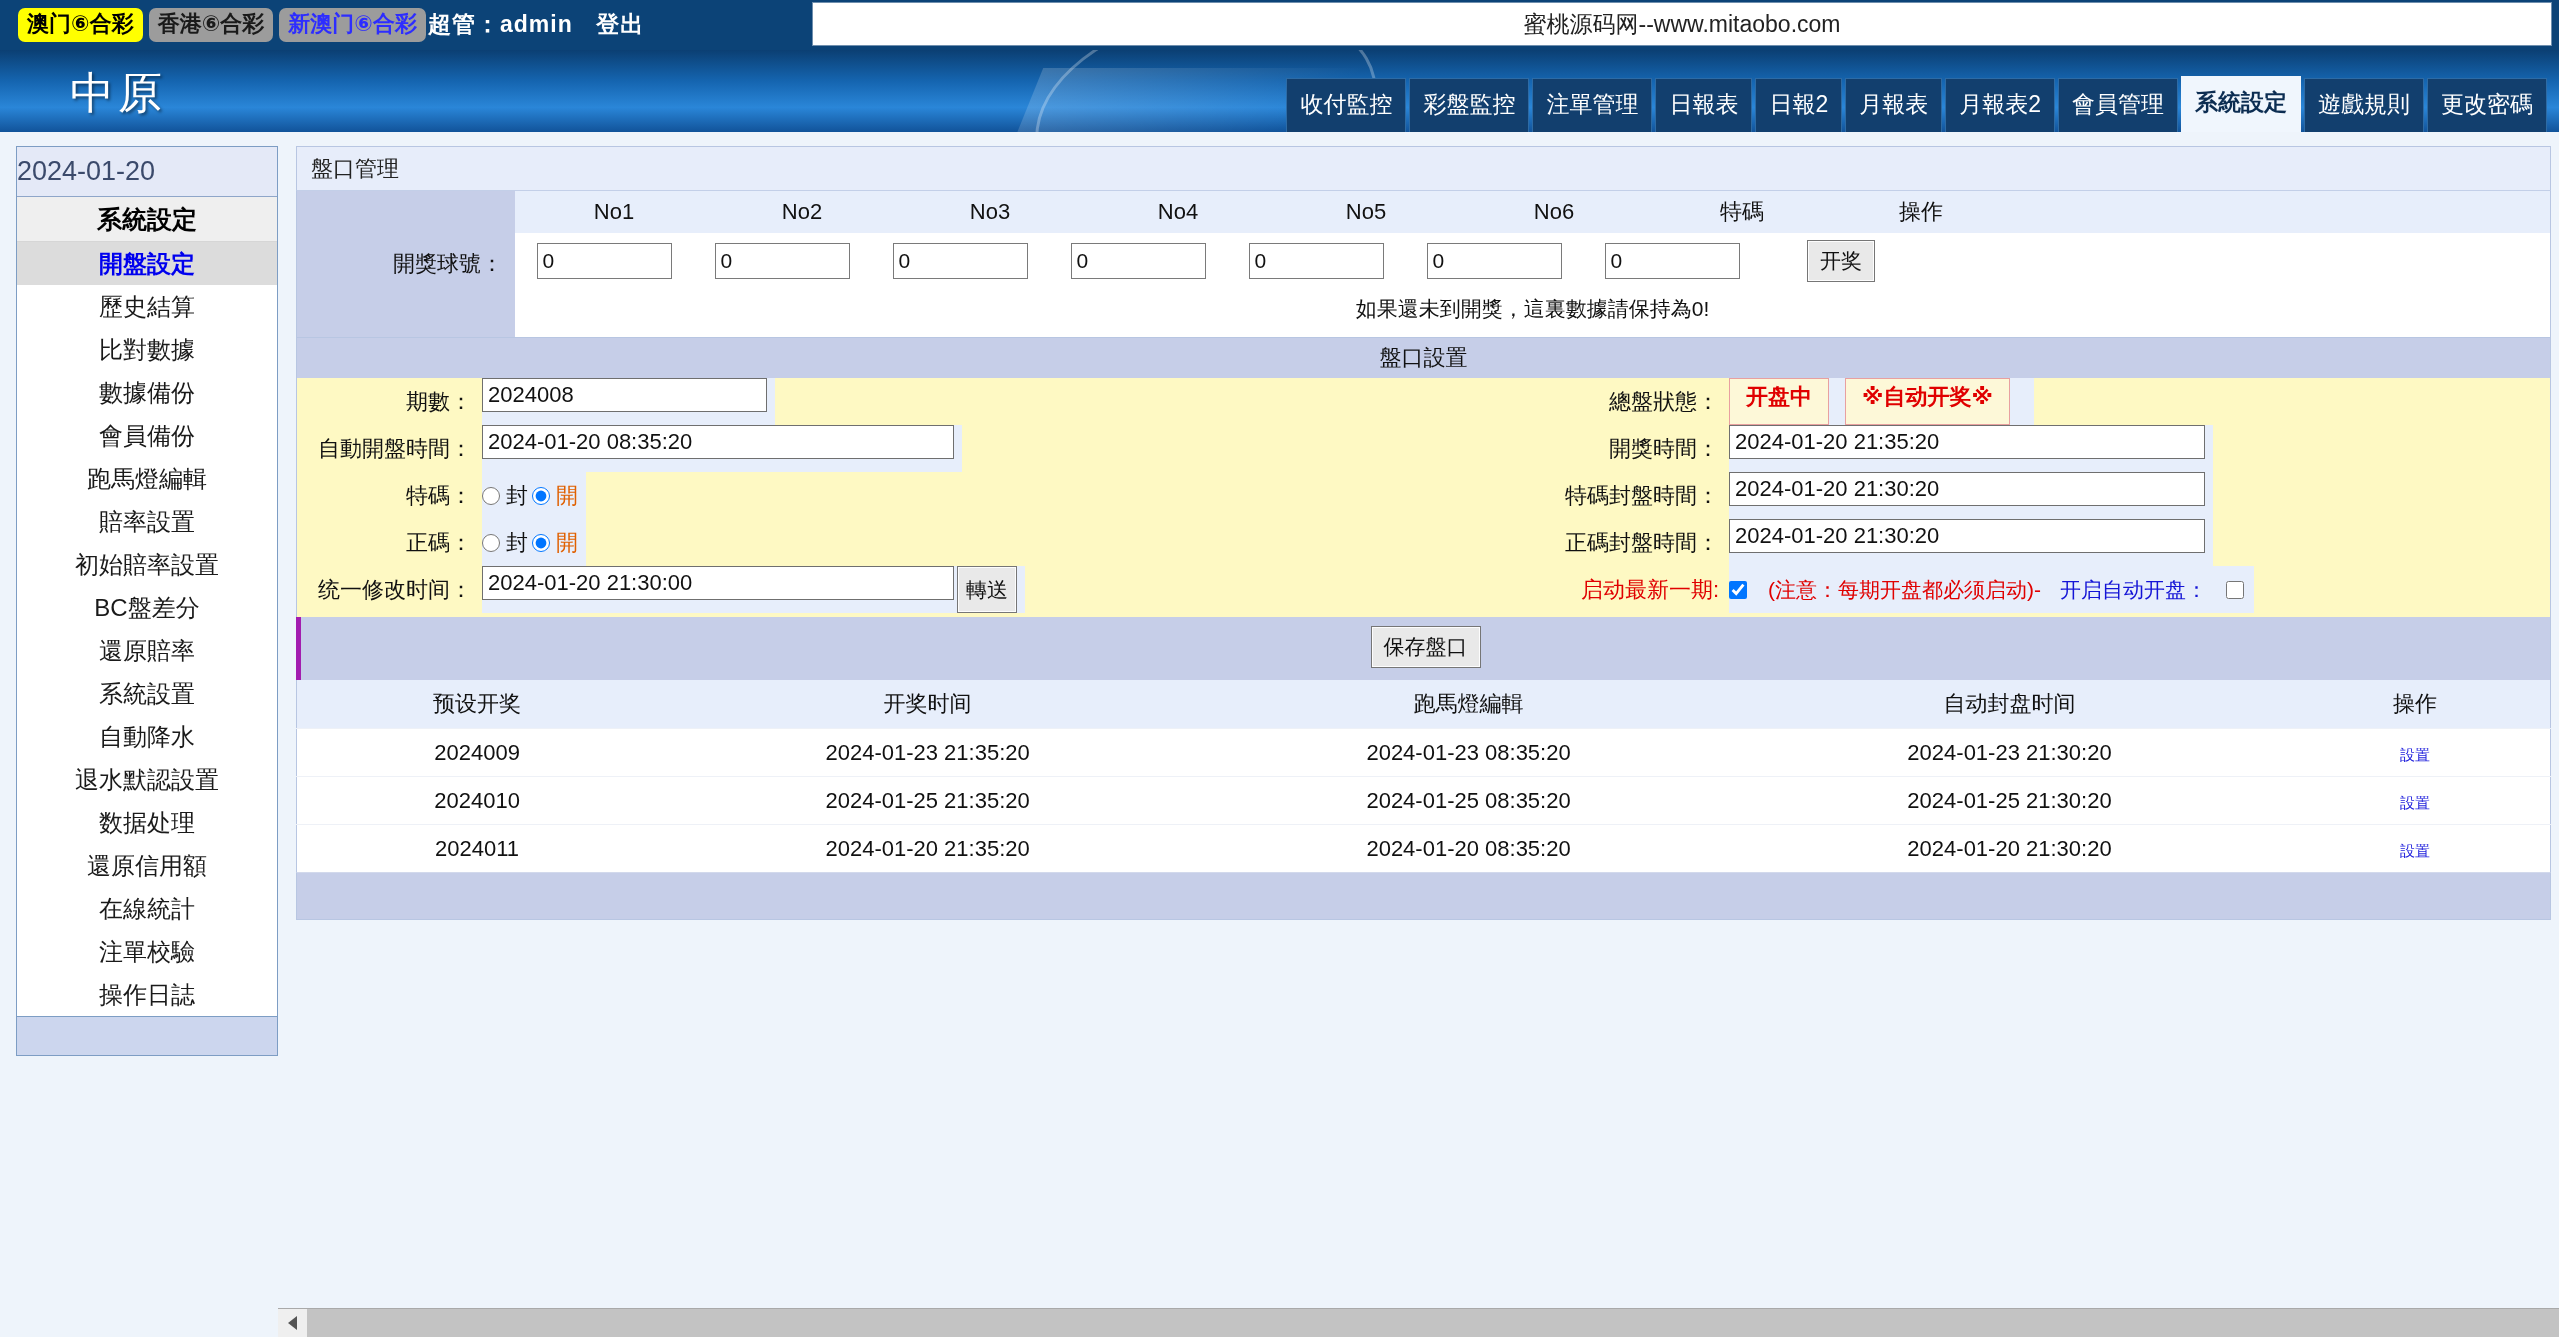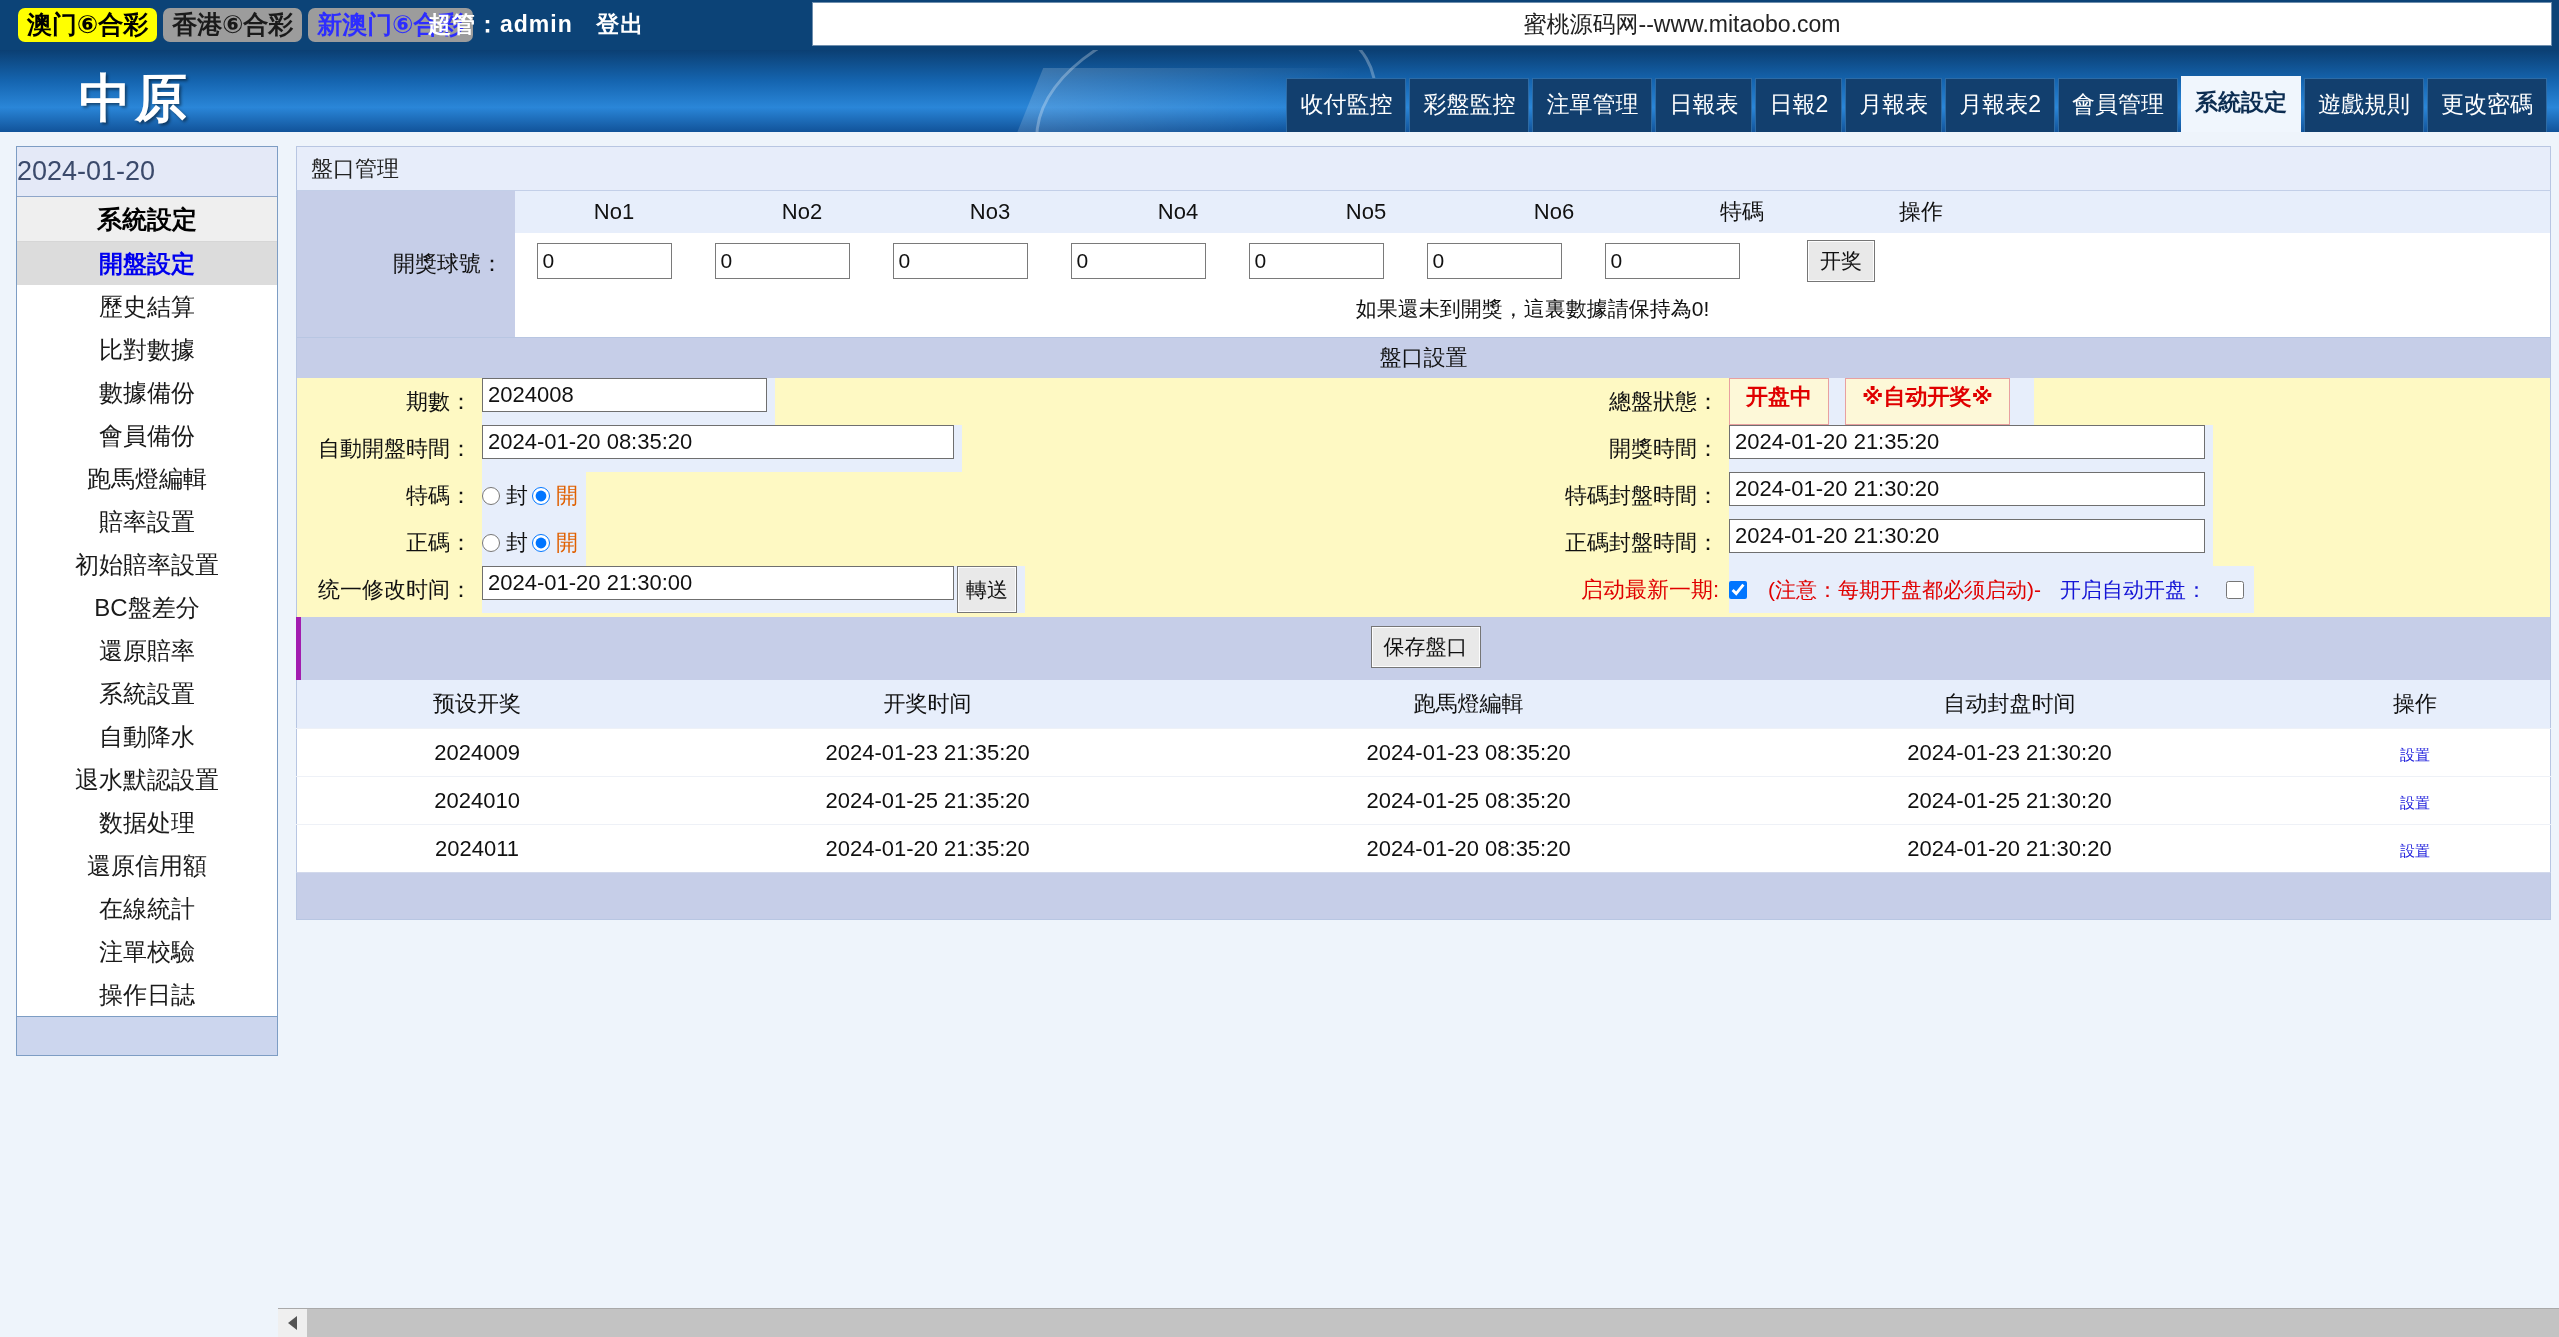--- a/index.html
+++ b/index.html
@@ -10,21 +10,21 @@
     -webkit-font-smoothing:antialiased;
   }
   
   .topbar{
     position:absolute;left:0;top:0;width:2559px;height:50px;
     background:#0c4377;
   }
   .game-tabs{position:absolute;left:18px;top:8px;display:flex;gap:6px;align-items:center;}
   .gtab{
     display:inline-block;padding:2px 9px 4px;border-radius:7px;
-    font-size:25px;line-height:28px;font-weight:700;white-space:nowrap;
+    font-size:22px;line-height:28px;font-weight:700;white-space:nowrap;
   }
   .gtab.active{background:#ffff00;color:#000;}
   .gtab.grey{background:#9c9c9c;color:#1a1a1a;}
   .gtab.blue{background:#9c9c9c;color:#2d2dff;}
   .admin-text{
     position:absolute;left:428px;top:10px;color:#ffffff;font-size:23px;
     font-weight:700;letter-spacing:1px;line-height:28px;white-space:nowrap;
   }
   .admin-text .logout{margin-left:16px;}
   .urlbox{
@@ -44,21 +44,21 @@
     content:"";position:absolute;right:1180px;top:-40px;width:340px;height:200px;
     border-radius:50%;border:3px solid rgba(255,255,255,.28);
     transform:rotate(-12deg);
   }
   .banner .swoosh{
     position:absolute;right:1120px;top:18px;width:420px;height:120px;
     background:linear-gradient(135deg,rgba(255,255,255,.18),rgba(255,255,255,0) 60%);
     transform:skewX(-22deg);
   }
   .logo{
-    position:absolute;left:79px;top:14px;color:#fff;font-size:52px;font-weight:700;
+    position:absolute;left:70px;top:14px;color:#fff;font-size:44px;font-weight:400;
     letter-spacing:4px;text-shadow:2px 2px 3px rgba(0,0,0,.45);
   }
   .navtabs{position:absolute;right:12px;top:78px;display:flex;align-items:flex-end;height:54px;}
   .ntab{
     background:#123f6e;color:#ffffff;font-size:23px;line-height:26px;
     padding:12px 13px 13px;margin-left:3px;white-space:nowrap;
     border-top:1px solid #2d6ba5;border-left:1px solid #2d6ba5;border-right:1px solid #2d6ba5;
     box-sizing:border-box;height:54px;
   }
   .ntab.active{

